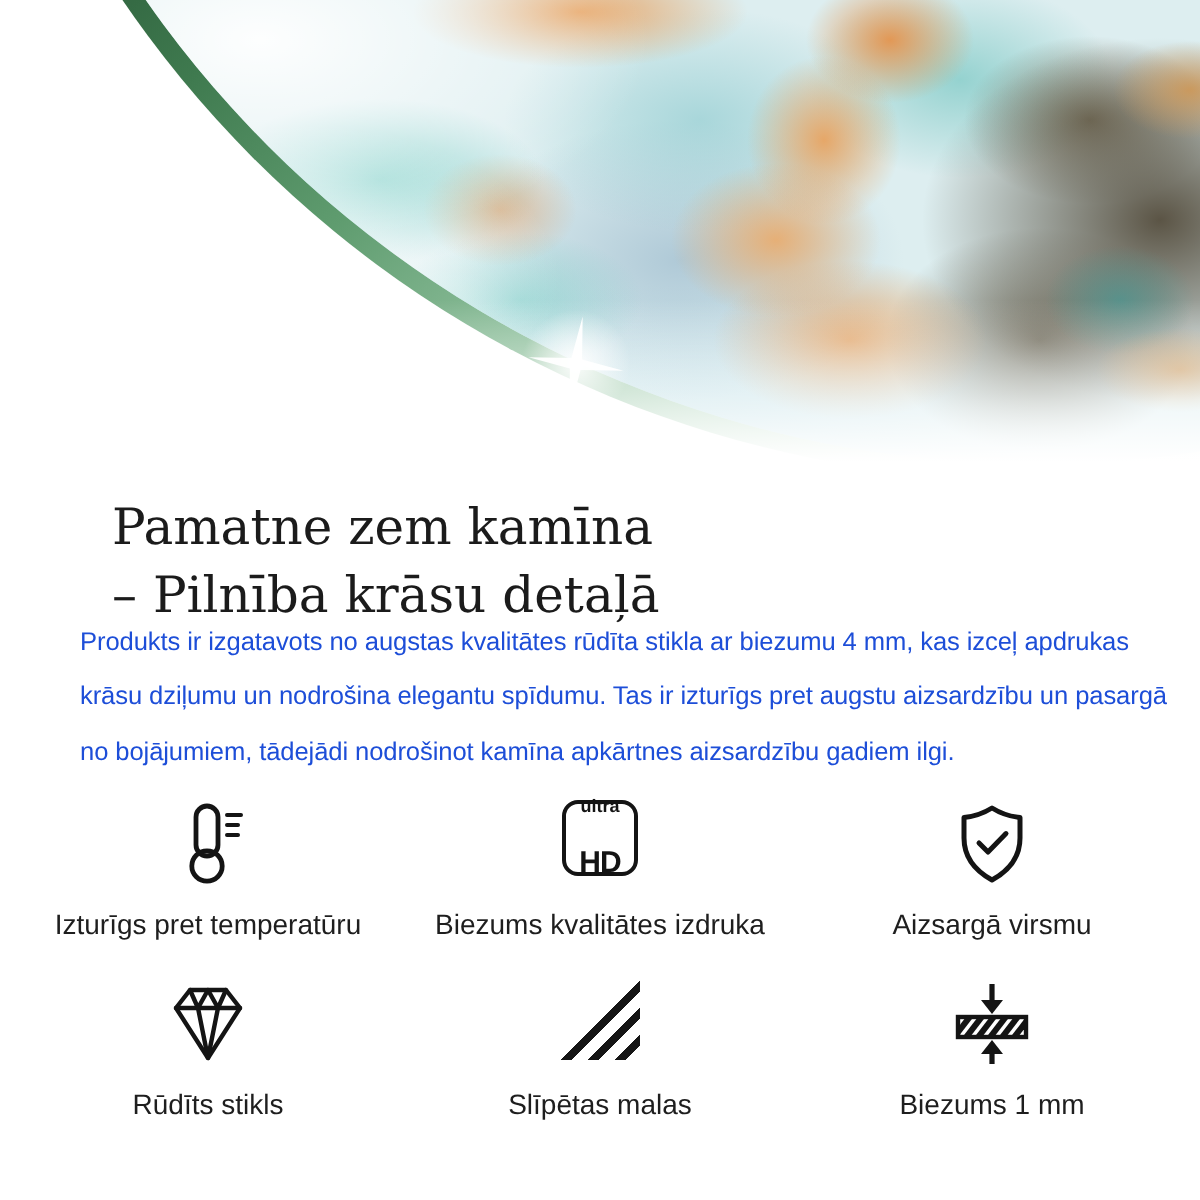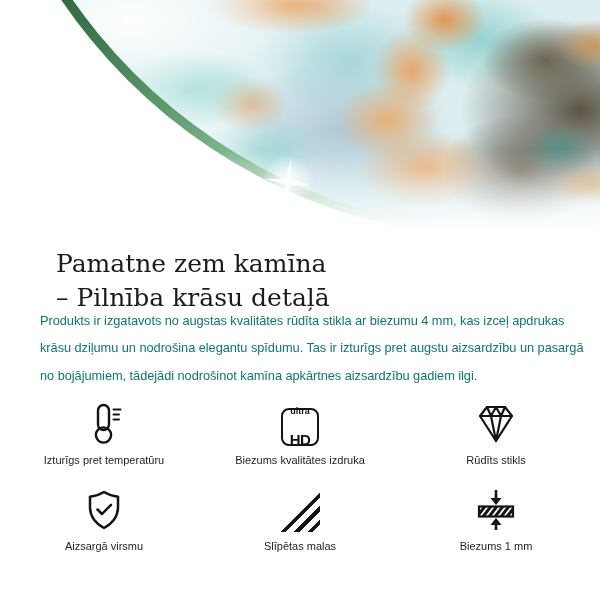--- a/index.html
+++ b/index.html
@@ -51,31 +51,31 @@
   }
   
   .title{
     position:absolute;left:40px;top:231px;margin:16px;
     font-family:"DejaVu Serif","Liberation Serif",serif;
     font-weight:400;font-size:25px;line-height:34px;color:#1b1b1b;
   }
   .title span{display:block;white-space:nowrap;}
   .desc{
     position:absolute;left:40px;top:307px;margin:0;
-    font-size:12.8px;line-height:27.4px;color:#0f766e;letter-spacing:-0.05px;
+    font-size:12.8px;line-height:27.4px;color:#1d4ed8;letter-spacing:-0.05px;
   }
   .desc span{display:block;white-space:nowrap;}
   
   .features{
     position:absolute;left:6px;top:400px;width:588px;
     display:grid;grid-template-columns:repeat(3,196px);row-gap:20px;
   }
   .feature{display:flex;flex-direction:column;align-items:center;}
-  .icon-box{height:46px;display:flex;align-items:flex-end;justify-content:center;}
-  .feature-label{margin-top:8px;font-size:11px;color:#1e1e1e;white-space:nowrap;}
+  .icon-box{height:46px;display:flex;align-items:flex-start;justify-content:center;}
+  .feature-label{margin-top:8px;font-size:14px;color:#1e1e1e;white-space:nowrap;}
   .icon-svg{display:block;}
   
   .uhd{
     width:38px;height:38px;border:2.6px solid #141414;border-radius:8px;
     display:flex;flex-direction:column;align-items:center;justify-content:center;
     line-height:1;color:#141414;box-sizing:border-box;
   }
   .uhd-top{font-size:9px;font-weight:700;}
   .uhd-bottom{font-size:15px;font-weight:800;letter-spacing:-0.5px;margin-top:16px;}
   
@@ -131,38 +131,38 @@
         <div class="uhd">
           <span class="uhd-top">ultra</span>
           <span class="uhd-bottom">HD</span>
         </div>
       </div>
       <div class="feature-label">Biezums kvalitātes izdruka</div>
     </div>
 
     <div class="feature">
       <div class="icon-box">
+        <svg class="icon-svg" viewBox="0 0 44 44" width="44" height="44" fill="none" stroke="#141414" stroke-width="2.5" stroke-linecap="round" stroke-linejoin="round">
+          <path d="M22 4 C26.5 6.8 31.5 8.3 36 8.8 V19 C36 29 30 35.6 22 40 C14 35.6 8 29 8 19 V8.8 C12.5 8.3 17.5 6.8 22 4 Z"></path>
+          <path d="M15.5 21.5 L20 26 L29 16.8"></path>
+        </svg>
+      </div>
+      <div class="feature-label">Aizsargā virsmu</div>
+    </div>
+
+    <div class="feature">
+      <div class="icon-box">
         <svg class="icon-svg" viewBox="0 0 44 44" width="44" height="44" fill="none" stroke="#141414" stroke-width="2.2" stroke-linecap="round" stroke-linejoin="round">
           <path d="M13 5 H31 L38 14 L22 39 L6 14 Z"></path>
           <path d="M6 14 H38"></path>
           <path d="M13 5 L17 14 L22 5 L27 14 L31 5"></path>
           <path d="M17 14 L22 39 L27 14"></path>
         </svg>
       </div>
       <div class="feature-label">Rūdīts stikls</div>
-    </div>
-
-    <div class="feature">
-      <div class="icon-box">
-        <svg class="icon-svg" viewBox="0 0 44 44" width="44" height="44" fill="none" stroke="#141414" stroke-width="2.5" stroke-linecap="round" stroke-linejoin="round">
-          <path d="M22 4 C26.5 6.8 31.5 8.3 36 8.8 V19 C36 29 30 35.6 22 40 C14 35.6 8 29 8 19 V8.8 C12.5 8.3 17.5 6.8 22 4 Z"></path>
-          <path d="M15.5 21.5 L20 26 L29 16.8"></path>
-        </svg>
-      </div>
-      <div class="feature-label">Aizsargā virsmu</div>
     </div>
 
     <div class="feature">
       <div class="icon-box">
         <div class="hatch"></div>
       </div>
       <div class="feature-label">Slīpētas malas</div>
     </div>
 
     <div class="feature">

